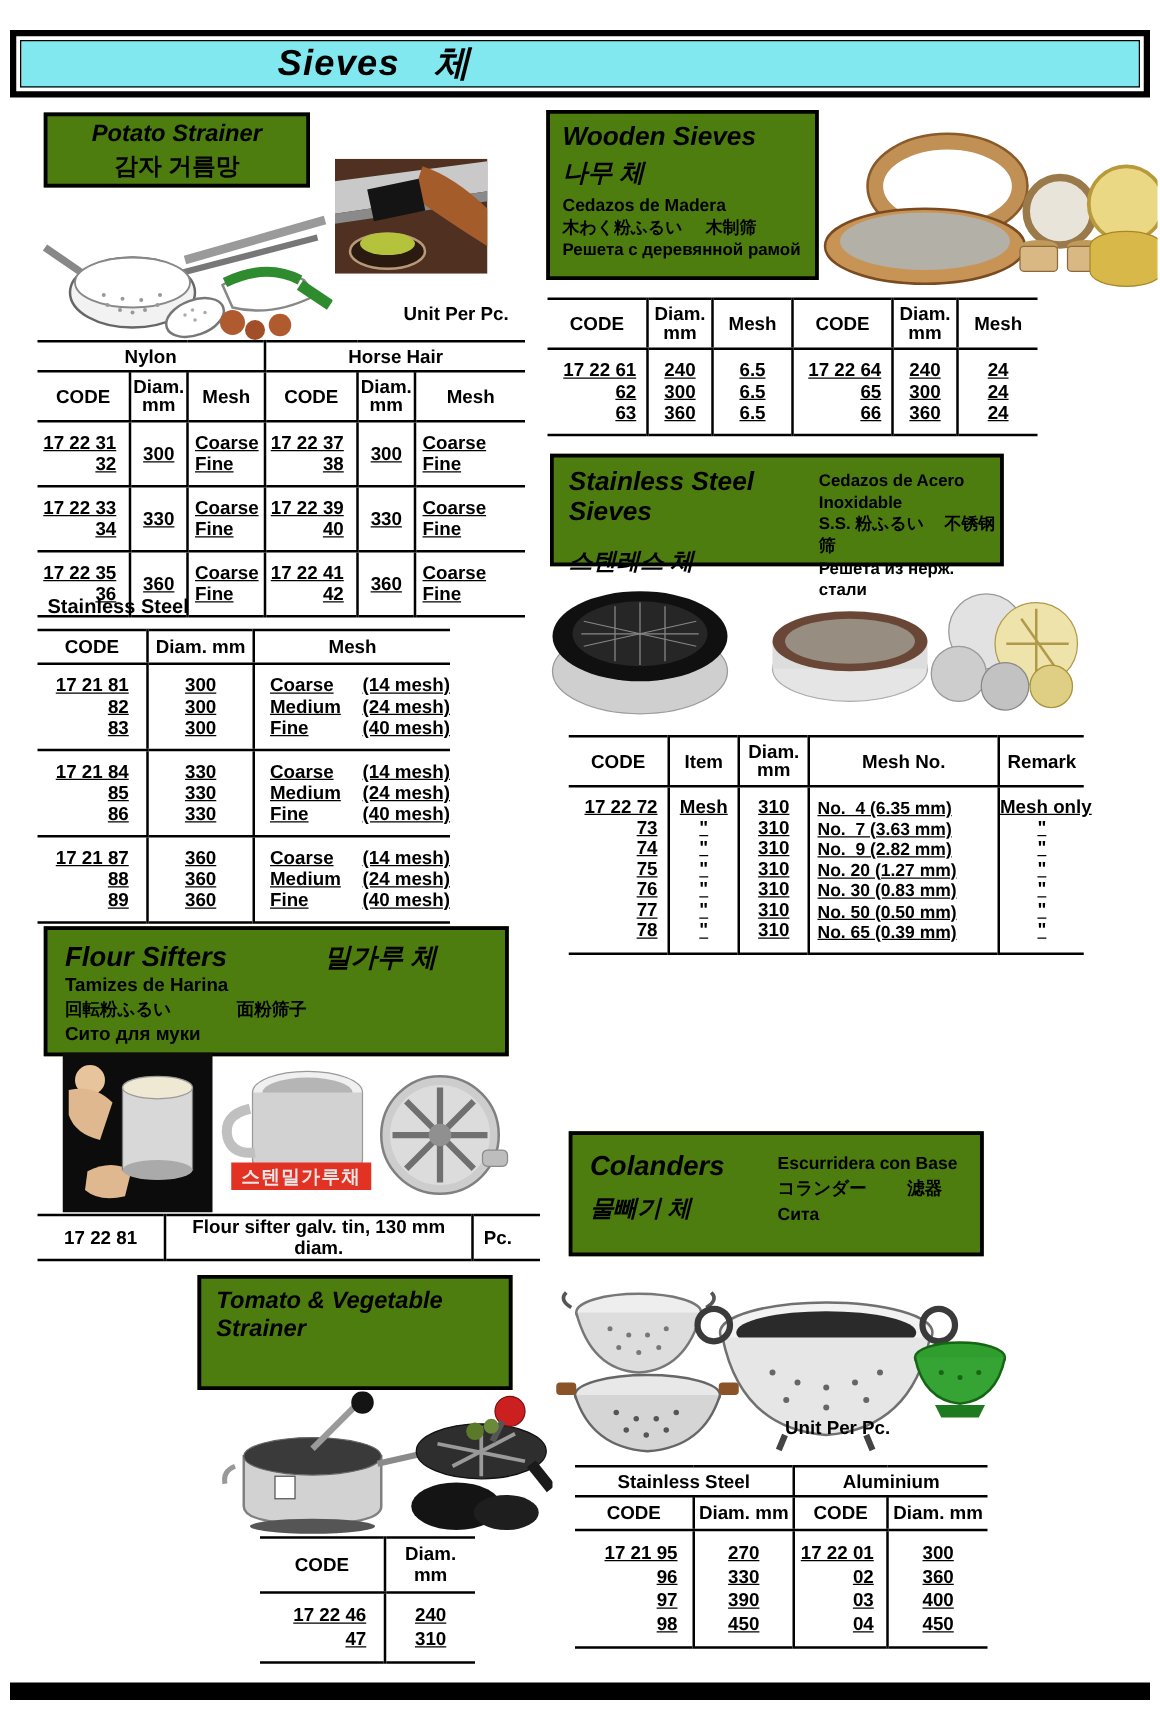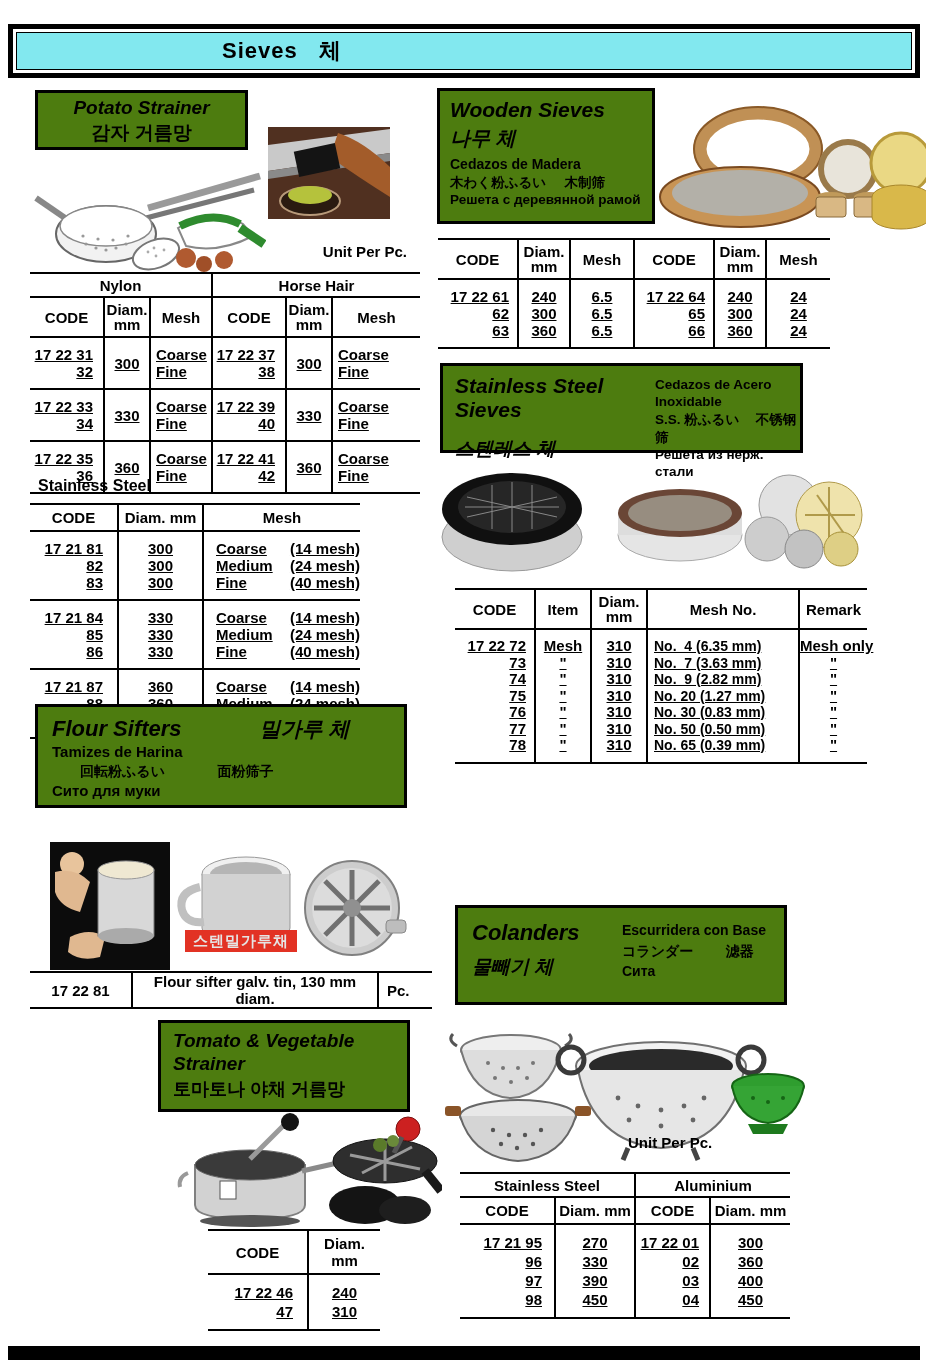--- a/index.html
+++ b/index.html
@@ -13,21 +13,21 @@
   .b { font-weight:700; }
   .it { font-style:italic; }
   .prex { white-space:pre; }
 
   
   .banner { border:5px solid #000; background:#fff; padding:3px; }
   .banner-inner {
     width:100%; height:100%; background:#82e8ef; border:1px solid #000;
     display:flex; align-items:center; padding-left:205px;
   }
-  .banner-inner span { font-size:22px; font-weight:700; letter-spacing:1px; }
+  .banner-inner span { font-size:29px; font-weight:700; font-style:italic; letter-spacing:1px; }
 
   
   .cyan-box { background:#4d7c0f; border:3px solid #000; }
 
   
   .cat-tbl { border-collapse:collapse; table-layout:fixed; border-top:2px solid #000; border-bottom:2px solid #000; }
   .cat-tbl td { font-weight:700; font-size:15px; line-height:17px; vertical-align:top; padding:0; }
   .cat-tbl .vl { border-left:2px solid #000; }
   .cat-tbl .gh td { text-align:center; border-bottom:2px solid #000; height:24px; vertical-align:middle; }
   .cat-tbl .ch td { text-align:center; border-bottom:2px solid #000; vertical-align:middle; padding:4px 0; }
@@ -235,27 +235,27 @@
 Fine</span>
         <span class="prex">(14 mesh)
 (24 mesh)
 (40 mesh)</span>
       </div>
           </td>
     </tr>
   </tbody>
     </table>
 
-  <div class="abs cyan-box" style="left:35px;top:704px;width:372px;height:104px;padding:8px 0 0 14px;">
+  <div class="abs cyan-box" style="left:35px;top:741px;width:372px;height:104px;padding:8px 0 0 14px;">
     <div style="display:flex;align-items:baseline;">
       <span class="it b" style="font-size:22px;">Flour Sifters</span>
       <span class="it b" style="font-size:21px;margin-left:78px;">밀가루 체</span>
     </div>
     <div class="sec-sub" style="font-size:15px;">Tamizes de Harina</div>
-    <div style="margin-top:2px;margin-left:28px;">
+    <div style="margin-top:2px;">
       <span class="sec-sub" style="font-size:14px;">回転粉ふるい</span>
       <span class="sec-sub" style="font-size:14px;margin-left:48px;">面粉筛子</span>
     </div>
     <div class="sec-sub" style="font-size:15px;margin-top:2px;">Сито для муки</div>
   </div>
 
   <svg class="abs" style="left:50px;top:842px;" width="358" height="128" viewBox="0 0 358 128">
     <rect x="0" y="0" width="120" height="128" fill="#0c0c0c"></rect>
     <circle cx="22" cy="22" r="12" fill="#e8c49c"></circle>
     <path d="M5 30 Q25 25 40 40 L30 70 Q10 65 5 50 Z" fill="#e0b890"></path>
@@ -292,21 +292,20 @@
       <td class="ac vmid" style="height:32px;">17 22 81</td>
       <td class="vl ac vmid">Flour sifter galv. tin, 130 mm diam.</td>
       <td class="vl al vmid" style="padding-left:8px;">Pc.</td>
     </tr>
   </tbody>
     </table>
 
   <div class="abs cyan-box" style="left:158px;top:1020px;width:252px;height:92px;padding:6px 0 0 12px;">
     <div class="it b prex" style="font-size:19px;line-height:23px;">Tomato &amp; Vegetable
 Strainer</div>
-    <div class="b" style="font-size:18px;margin-top:2px;">토마토나 야채 거름망</div>
   </div>
 
   <svg class="abs" style="left:150px;top:1113px;" width="292" height="120" viewBox="0 0 292 120">
     <path d="M45 52 L45 92 Q45 106 100 106 Q155 106 155 92 L155 52 Z" fill="#d2d2d2" stroke="#808080" stroke-width="2"></path>
     <ellipse cx="100" cy="52" rx="55" ry="15" fill="#3a3a3a" stroke="#666"></ellipse>
     <line x1="100" y1="46" x2="136" y2="10" stroke="#9a9a9a" stroke-width="5"></line>
     <circle cx="140" cy="9" r="9" fill="#141414"></circle>
     <line x1="152" y1="58" x2="205" y2="46" stroke="#8a8a8a" stroke-width="5"></line>
     <path d="M38 60 Q28 64 30 74" fill="none" stroke="#999" stroke-width="4"></path>
     <rect x="70" y="68" width="16" height="18" fill="#ffffff" stroke="#555"></rect>

